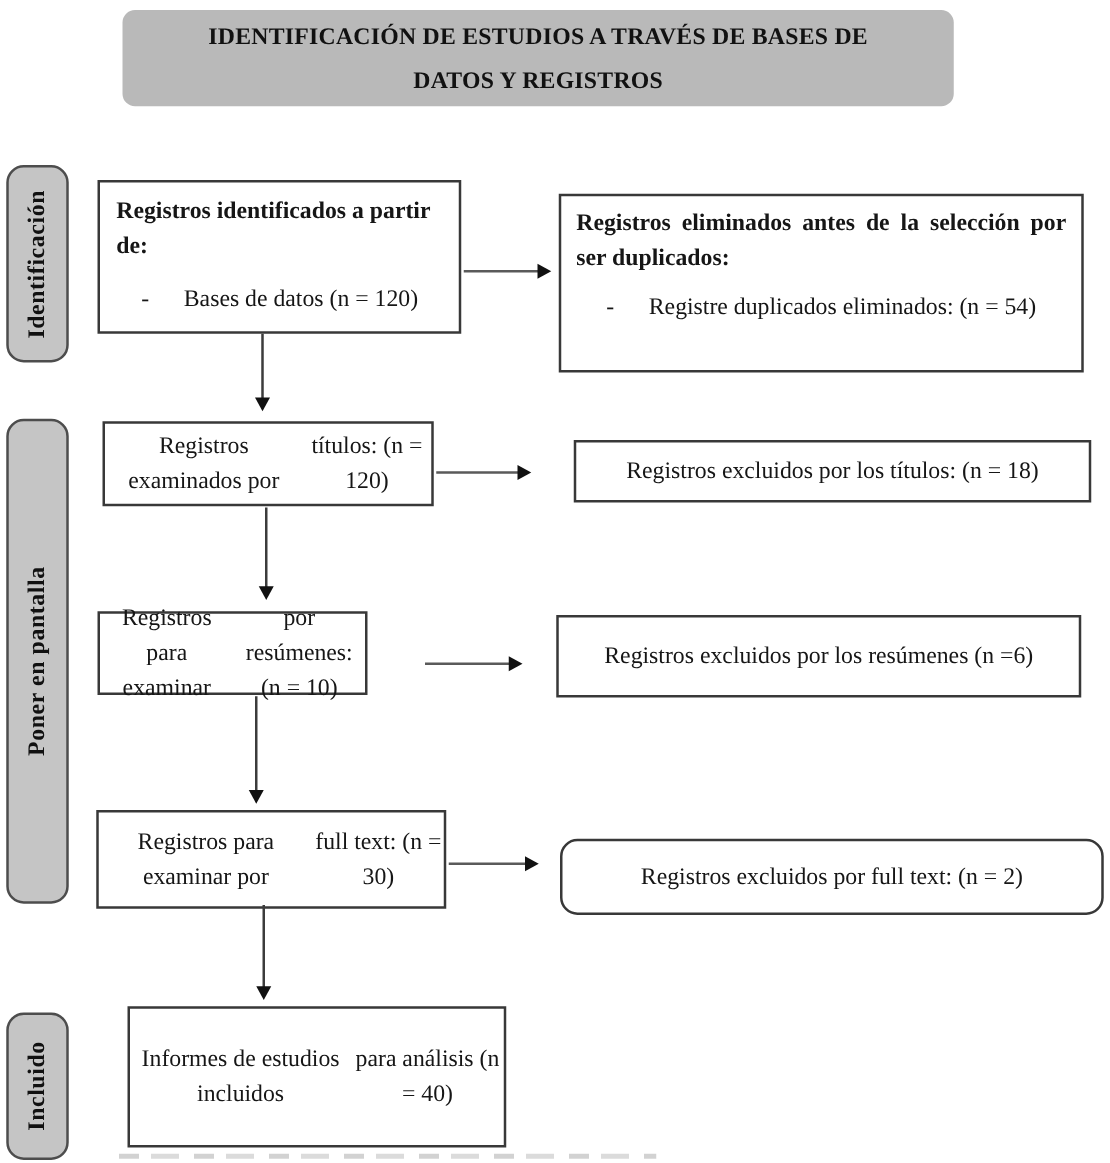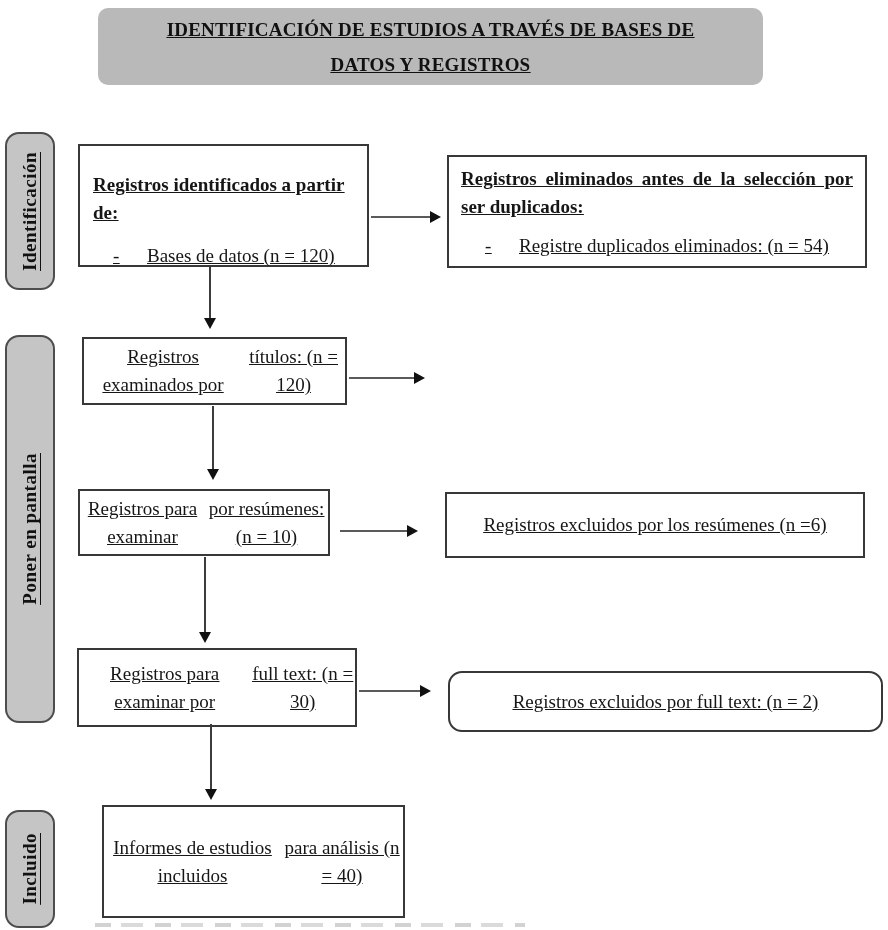--- a/index.html
+++ b/index.html
@@ -1,15 +1,15 @@
 <!DOCTYPE html>
 <html><head>
 <meta charset="utf-8">
 <style>
-  * { margin: 0; padding: 0; box-sizing: border-box; text-decoration: underline; }
+  * { margin: 0; padding: 0; box-sizing: border-box; }
   html, body { background: #ffffff; }
   body {
     font-family: "Liberation Serif", "DejaVu Serif", serif;
     color: #1a1a1a;
   }
   .canvas {
     position: relative;
     width: 888px;
     height: 930px;
     background: #ffffff;
@@ -65,25 +65,25 @@
     color: #161616;
   }
   .centered {
     display: flex;
     flex-direction: row;
     justify-content: center;
     align-items: center;
     text-align: center;
     line-height: 28px;
   }
-  .box-identified    { left: 78px;  top: 144px; width: 291px; height: 123px; padding: 25px 13px; }
-  .box-dup-removed   { left: 447px; top: 155px; width: 420px; height: 113px; padding: 8px 12px; }
+  .box-identified    { left: 78px;  top: 144px; width: 291px; height: 123px; padding: 9px 13px; }
+  .box-dup-removed   { left: 447px; top: 155px; width: 420px; height: 143px; padding: 8px 12px; }
   .box-scr-titles    { left: 82px;  top: 337px; width: 265px; height: 68px; }
   .box-exc-titles    { left: 459px; top: 352px; width: 414px; height: 50px; }
-  .box-scr-abstracts { left: 78px;  top: 489px; width: 252px; height: 67px; }
+  .box-scr-abstracts { left: 78px;  top: 489px; width: 216px; height: 67px; }
   .box-exc-abstracts { left: 445px; top: 492px; width: 420px; height: 66px; }
   .box-scr-fulltext  { left: 77px;  top: 648px; width: 280px; height: 79px; }
   .box-exc-fulltext  { left: 448px; top: 671px; width: 435px; height: 61px; border-radius: 14px; }
   .box-included      { left: 102px; top: 805px; width: 303px; height: 113px; }
 
   .box-heading {
     font-weight: bold;
     line-height: 28px;
     display: block;
   }
@@ -177,20 +177,23 @@
     <div class="bullet-row">
       <span class="bullet-dash">-</span>
       <span>Registre duplicados eliminados: (n = 54)</span>
     </div>
   </div>
 
   <div class="flow-box centered box-scr-titles">
     <span>Registros examinados por</span>
     <span>títulos: (n = 120)</span>
   </div>
+  <div class="flow-box centered box-exc-titles">
+    <span>Registros excluidos por los títulos: (n = 18)</span>
+  </div>
 
   <div class="flow-box centered box-scr-abstracts">
     <span>Registros para examinar</span>
     <span>por resúmenes: (n = 10)</span>
   </div>
   <div class="flow-box centered box-exc-abstracts">
     <span>Registros excluidos por los resúmenes (n =6)</span>
   </div>
 
   <div class="flow-box centered box-scr-fulltext">

